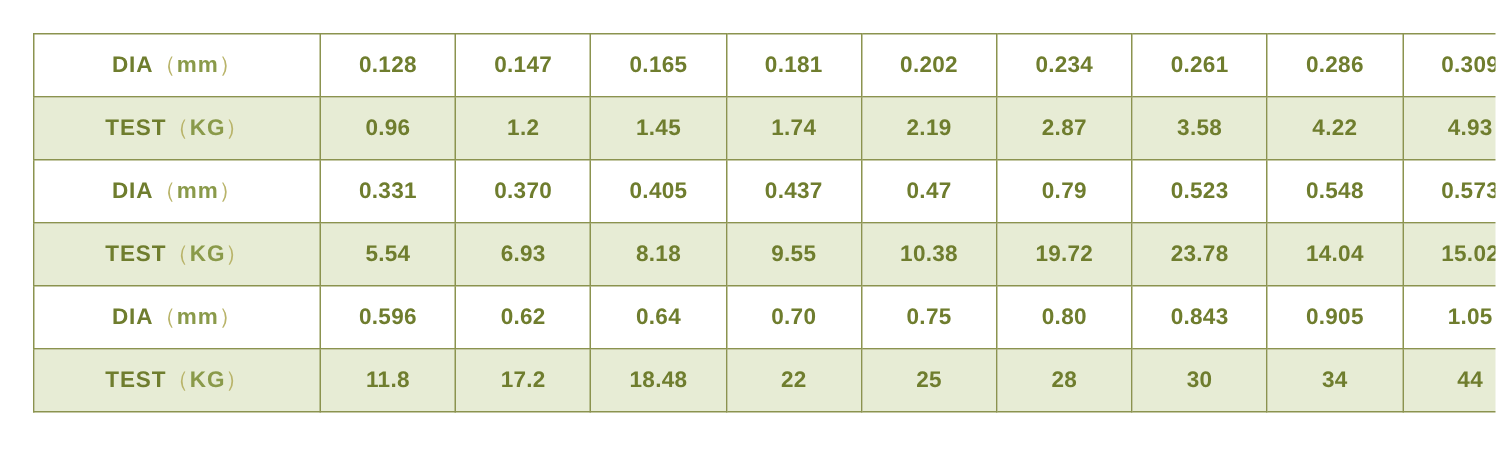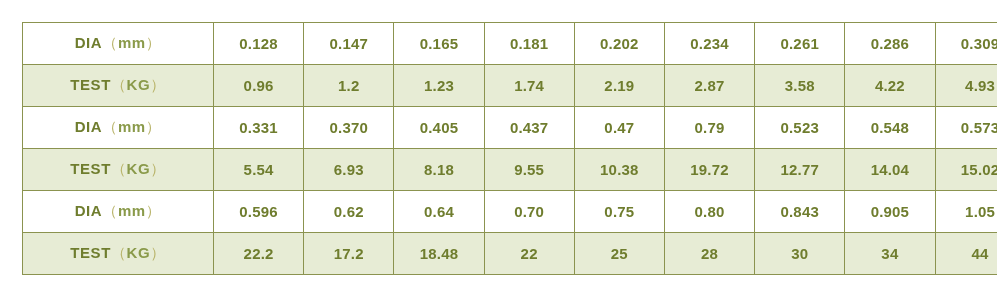--- a/index.html
+++ b/index.html
@@ -83,21 +83,21 @@
           <td class="value-cell">0.202</td>
           <td class="value-cell">0.234</td>
           <td class="value-cell">0.261</td>
           <td class="value-cell">0.286</td>
           <td class="value-cell">0.309</td>
         </tr>
         <tr class="row-even">
           <td class="label-cell"><span class="lbl-main">TEST</span><span class="paren">（</span><span class="lbl-unit">KG</span><span class="paren">）</span></td>
           <td class="value-cell">0.96</td>
           <td class="value-cell">1.2</td>
-          <td class="value-cell">1.23</td>
+          <td class="value-cell">1.45</td>
           <td class="value-cell">1.74</td>
           <td class="value-cell">2.19</td>
           <td class="value-cell">2.87</td>
           <td class="value-cell">3.58</td>
           <td class="value-cell">4.22</td>
           <td class="value-cell">4.93</td>
         </tr>
         <tr class="row-odd">
           <td class="label-cell"><span class="lbl-main">DIA</span><span class="paren">（</span><span class="lbl-unit">mm</span><span class="paren">）</span></td>
           <td class="value-cell">0.331</td>
@@ -111,39 +111,39 @@
           <td class="value-cell">0.573</td>
         </tr>
         <tr class="row-even">
           <td class="label-cell"><span class="lbl-main">TEST</span><span class="paren">（</span><span class="lbl-unit">KG</span><span class="paren">）</span></td>
           <td class="value-cell">5.54</td>
           <td class="value-cell">6.93</td>
           <td class="value-cell">8.18</td>
           <td class="value-cell">9.55</td>
           <td class="value-cell">10.38</td>
           <td class="value-cell">19.72</td>
-          <td class="value-cell">12.77</td>
+          <td class="value-cell">23.78</td>
           <td class="value-cell">14.04</td>
           <td class="value-cell">15.02</td>
         </tr>
         <tr class="row-odd">
           <td class="label-cell"><span class="lbl-main">DIA</span><span class="paren">（</span><span class="lbl-unit">mm</span><span class="paren">）</span></td>
           <td class="value-cell">0.596</td>
           <td class="value-cell">0.62</td>
           <td class="value-cell">0.64</td>
           <td class="value-cell">0.70</td>
           <td class="value-cell">0.75</td>
           <td class="value-cell">0.80</td>
           <td class="value-cell">0.843</td>
           <td class="value-cell">0.905</td>
           <td class="value-cell">1.05</td>
         </tr>
         <tr class="row-even">
           <td class="label-cell"><span class="lbl-main">TEST</span><span class="paren">（</span><span class="lbl-unit">KG</span><span class="paren">）</span></td>
-          <td class="value-cell">22.2</td>
+          <td class="value-cell">11.8</td>
           <td class="value-cell">17.2</td>
           <td class="value-cell">18.48</td>
           <td class="value-cell">22</td>
           <td class="value-cell">25</td>
           <td class="value-cell">28</td>
           <td class="value-cell">30</td>
           <td class="value-cell">34</td>
           <td class="value-cell">44</td>
         </tr>
       </tbody>

